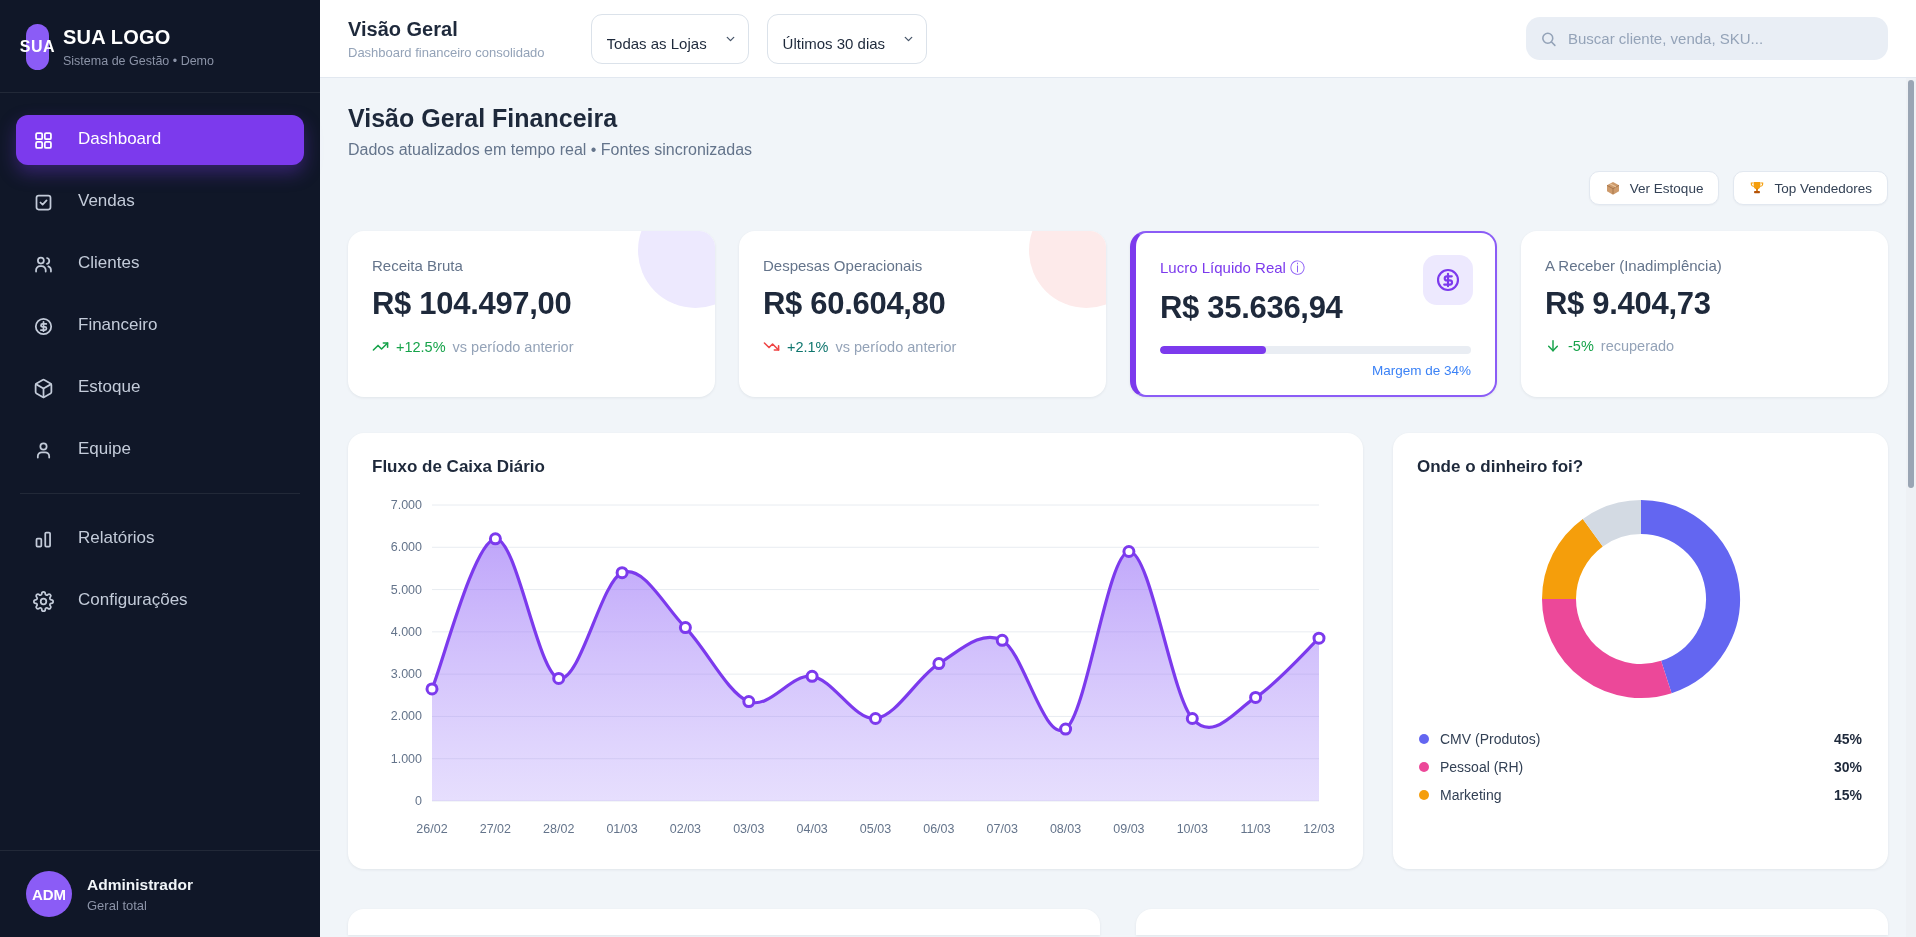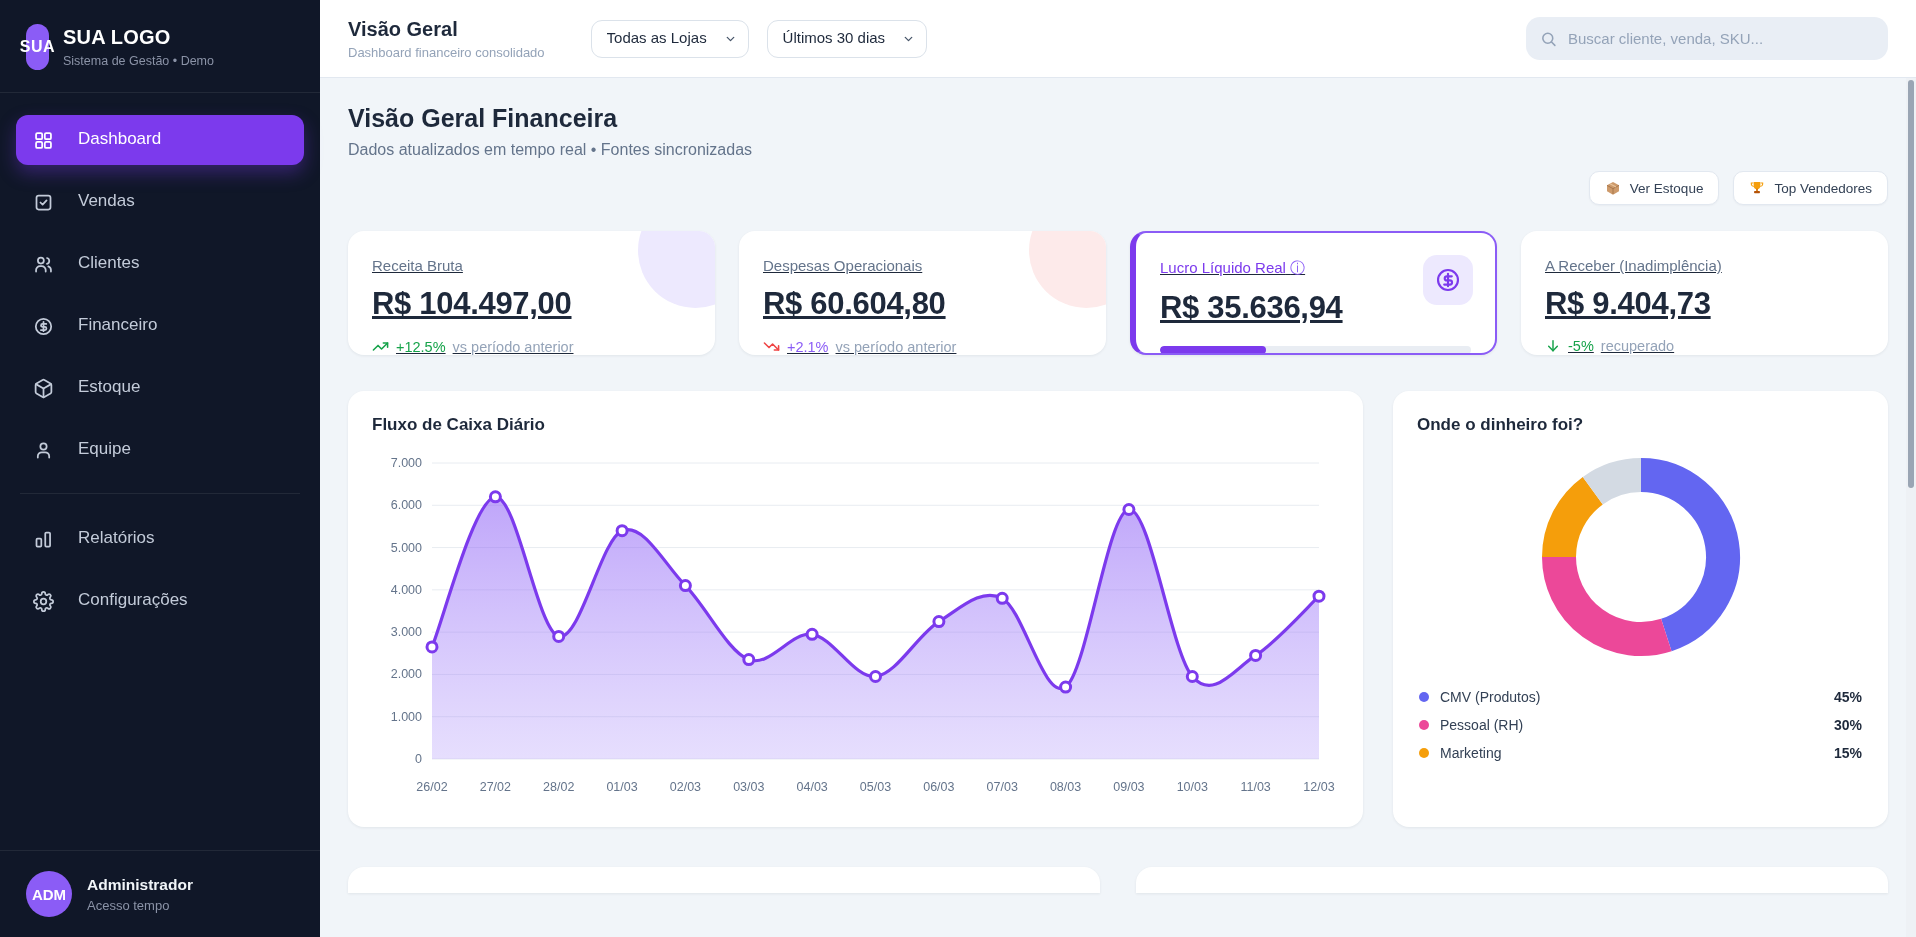--- a/index.html
+++ b/index.html
@@ -60,21 +60,21 @@
   }
   .tb-title{ font-size:20px; font-weight:bold; color:#1e293b; }
   .tb-sub{ font-size:13px; color:#94a3b8; margin-top:4px; }
   .tb-selects{ display:flex; gap:18px; margin-left:18px; }
   .select-wrap{ position:relative; }
   .select-wrap select{
     appearance:none; -webkit-appearance:none;
     font-family:"Liberation Sans", sans-serif;
     font-size:15px; color:#1e293b; background:#fff;
     border:1px solid #dbe2ea; border-radius:11px;
-    padding:8px 40px 11px 15px; outline:none; cursor:pointer;
+    padding:20px 40px 11px 15px; outline:none; cursor:pointer;
   }
   .select-wrap .chev{ position:absolute; right:12px; top:50%; transform:translateY(-50%); pointer-events:none; color:#475569; display:flex; }
   .tb-search{ margin-left:auto; position:relative; }
   .tb-search input{
     width:362px; height:43px; border:none; outline:none;
     background:#e9eef5; border-radius:14px;
     padding:0 16px 0 42px; font-size:15px; color:#334155;
     font-family:"Liberation Sans", sans-serif;
   }
   .tb-search input::placeholder{ color:#94a3b8; }
@@ -94,27 +94,27 @@
     font-family:"Liberation Sans", sans-serif;
   }
 
   
   .kpi-row{ display:grid; grid-template-columns:repeat(4,1fr); gap:24px; margin-top:26px; }
   .card{
     background:#fff; border-radius:16px;
     box-shadow:0 1px 3px rgba(15,23,42,.07);
     position:relative; overflow:hidden;
   }
-  .kpi{ padding:26px 24px 20px 24px; height:124px;text-decoration:underline; }
+  .kpi{ padding:26px 24px 20px 24px; height:166px; }
   .kpi-deco{ position:absolute; width:115px; height:115px; border-radius:50%; top:-38px; right:-38px; }
   .kpi-label{ font-size:15px; color:#64748b; }
   .kpi-value{ font-size:31px; font-weight:bold; color:#1e293b; margin-top:12px; letter-spacing:-.3px; }
   .kpi-trend{ display:flex; align-items:center; gap:7px; margin-top:16px; font-size:14.5px; }
   .kpi-trend .pct-up{ color:#16a34a; }
-  .kpi-trend .pct-down{ color:#8b5cf6; }
+  .kpi-trend .pct-down{ color:#0f766e; }
   .kpi-trend .suffix{ color:#94a3b8; }
   .kpi.highlight{ border:2px solid #8b5cf6; border-left:6px solid #7c3aed; }
   .kpi.highlight .kpi-label{ color:#7c3aed; }
   .kpi-iconbox{
     position:absolute; top:22px; right:22px;
     width:50px; height:50px; border-radius:14px; background:#ede9fe;
     display:flex; align-items:center; justify-content:center;
   }
   .progress-track{ height:8px; background:#e9edf3; border-radius:99px; margin-top:20px; overflow:hidden; }
   .progress-fill{ height:100%; background:#7c3aed; border-radius:99px; }
@@ -236,21 +236,21 @@
             <path d="M19.4 15a1.7 1.7 0 0 0 .34 1.87l.06.06a2 2 0 1 1-2.83 2.83l-.06-.06a1.7 1.7 0 0 0-1.87-.34 1.7 1.7 0 0 0-1 1.55V21a2 2 0 1 1-4 0v-.09A1.7 1.7 0 0 0 9 19.36a1.7 1.7 0 0 0-1.87.34l-.06.06a2 2 0 1 1-2.83-2.83l.06-.06a1.7 1.7 0 0 0 .34-1.87 1.7 1.7 0 0 0-1.55-1H3a2 2 0 1 1 0-4h.09A1.7 1.7 0 0 0 4.64 9a1.7 1.7 0 0 0-.34-1.87l-.06-.06a2 2 0 1 1 2.83-2.83l.06.06A1.7 1.7 0 0 0 9 4.64a1.7 1.7 0 0 0 1-1.55V3a2 2 0 1 1 4 0v.09a1.7 1.7 0 0 0 1 1.55 1.7 1.7 0 0 0 1.87-.34l.06-.06a2 2 0 1 1 2.83 2.83l-.06.06a1.7 1.7 0 0 0-.34 1.87v.08a1.7 1.7 0 0 0 1.55 1H21a2 2 0 1 1 0 4h-.09a1.7 1.7 0 0 0-1.51.92Z"></path>
           </svg>
         </span>
         <span>Configurações</span>
       </div>
     </nav>
   <div class="sb-user">
     <div class="sb-avatar">ADM</div>
     <div>
       <div class="sb-user-name">Administrador</div>
-      <div class="sb-user-role">Acesso tempo</div>
+      <div class="sb-user-role">Geral total</div>
     </div>
   </div>
 </aside>
 
 <div class="main">
 
   <header class="topbar">
     <div>
       <div class="tb-title">Visão Geral</div>
       <div class="tb-sub">Dashboard financeiro consolidado</div>

